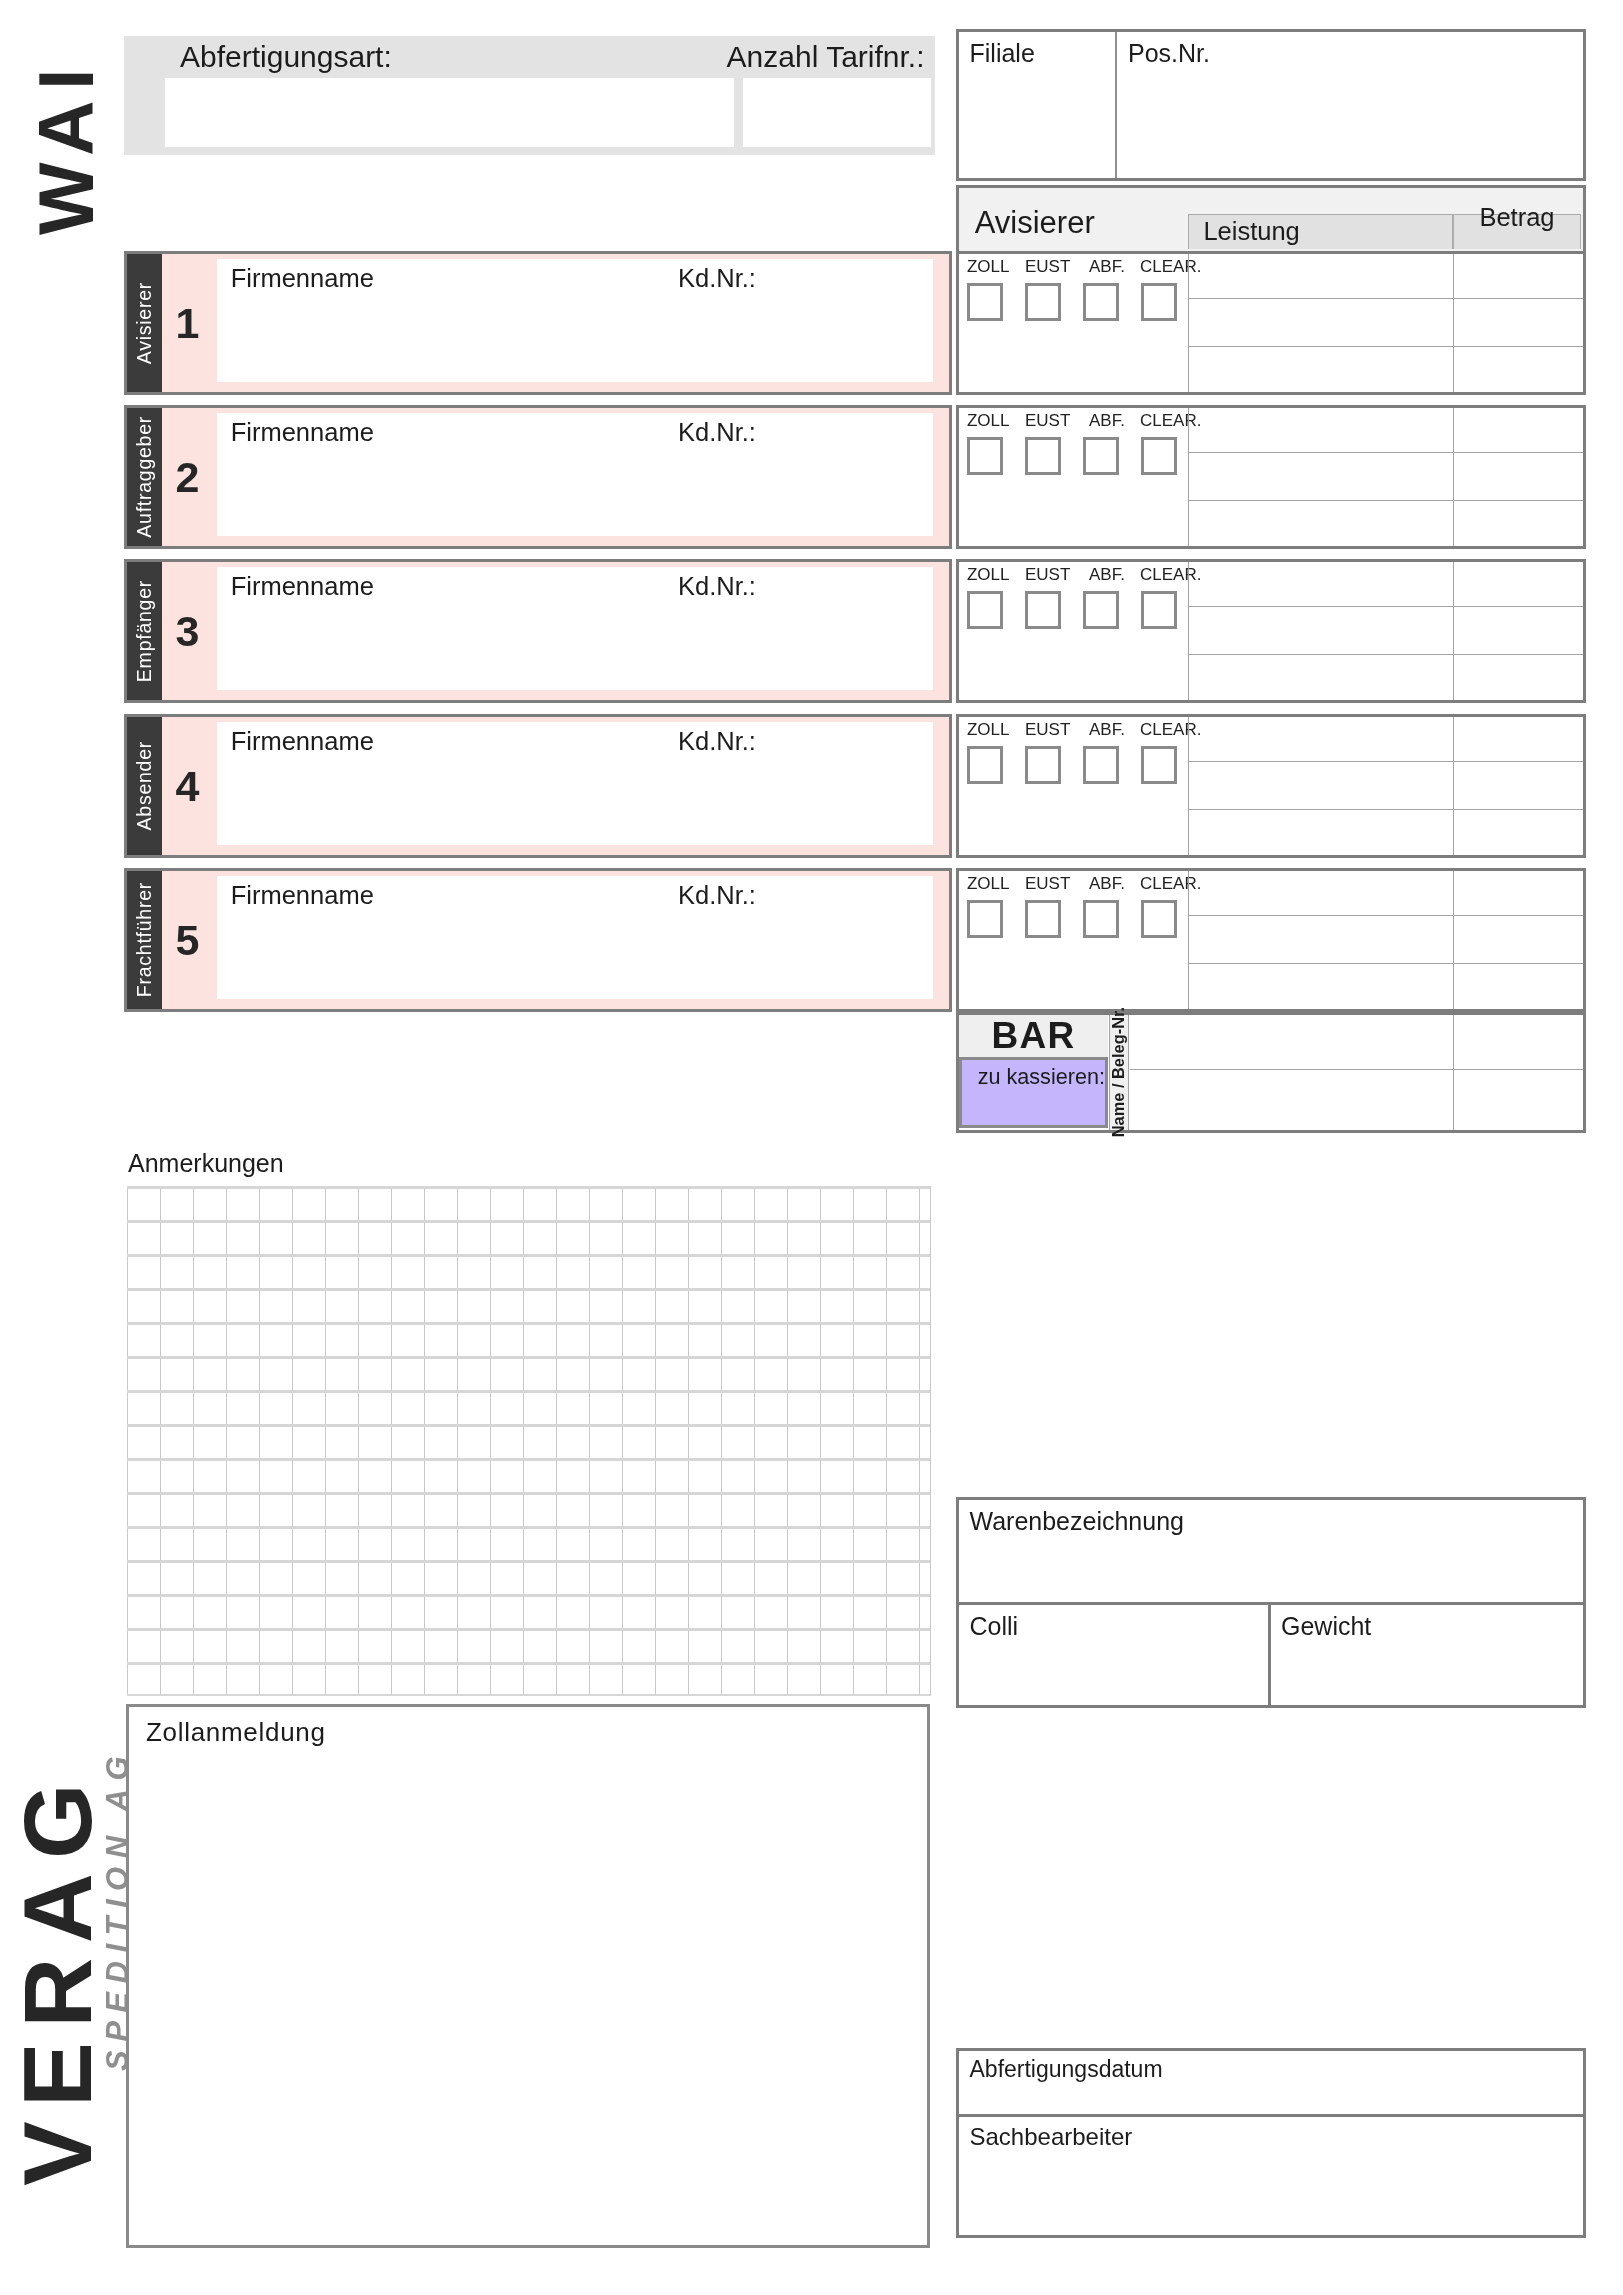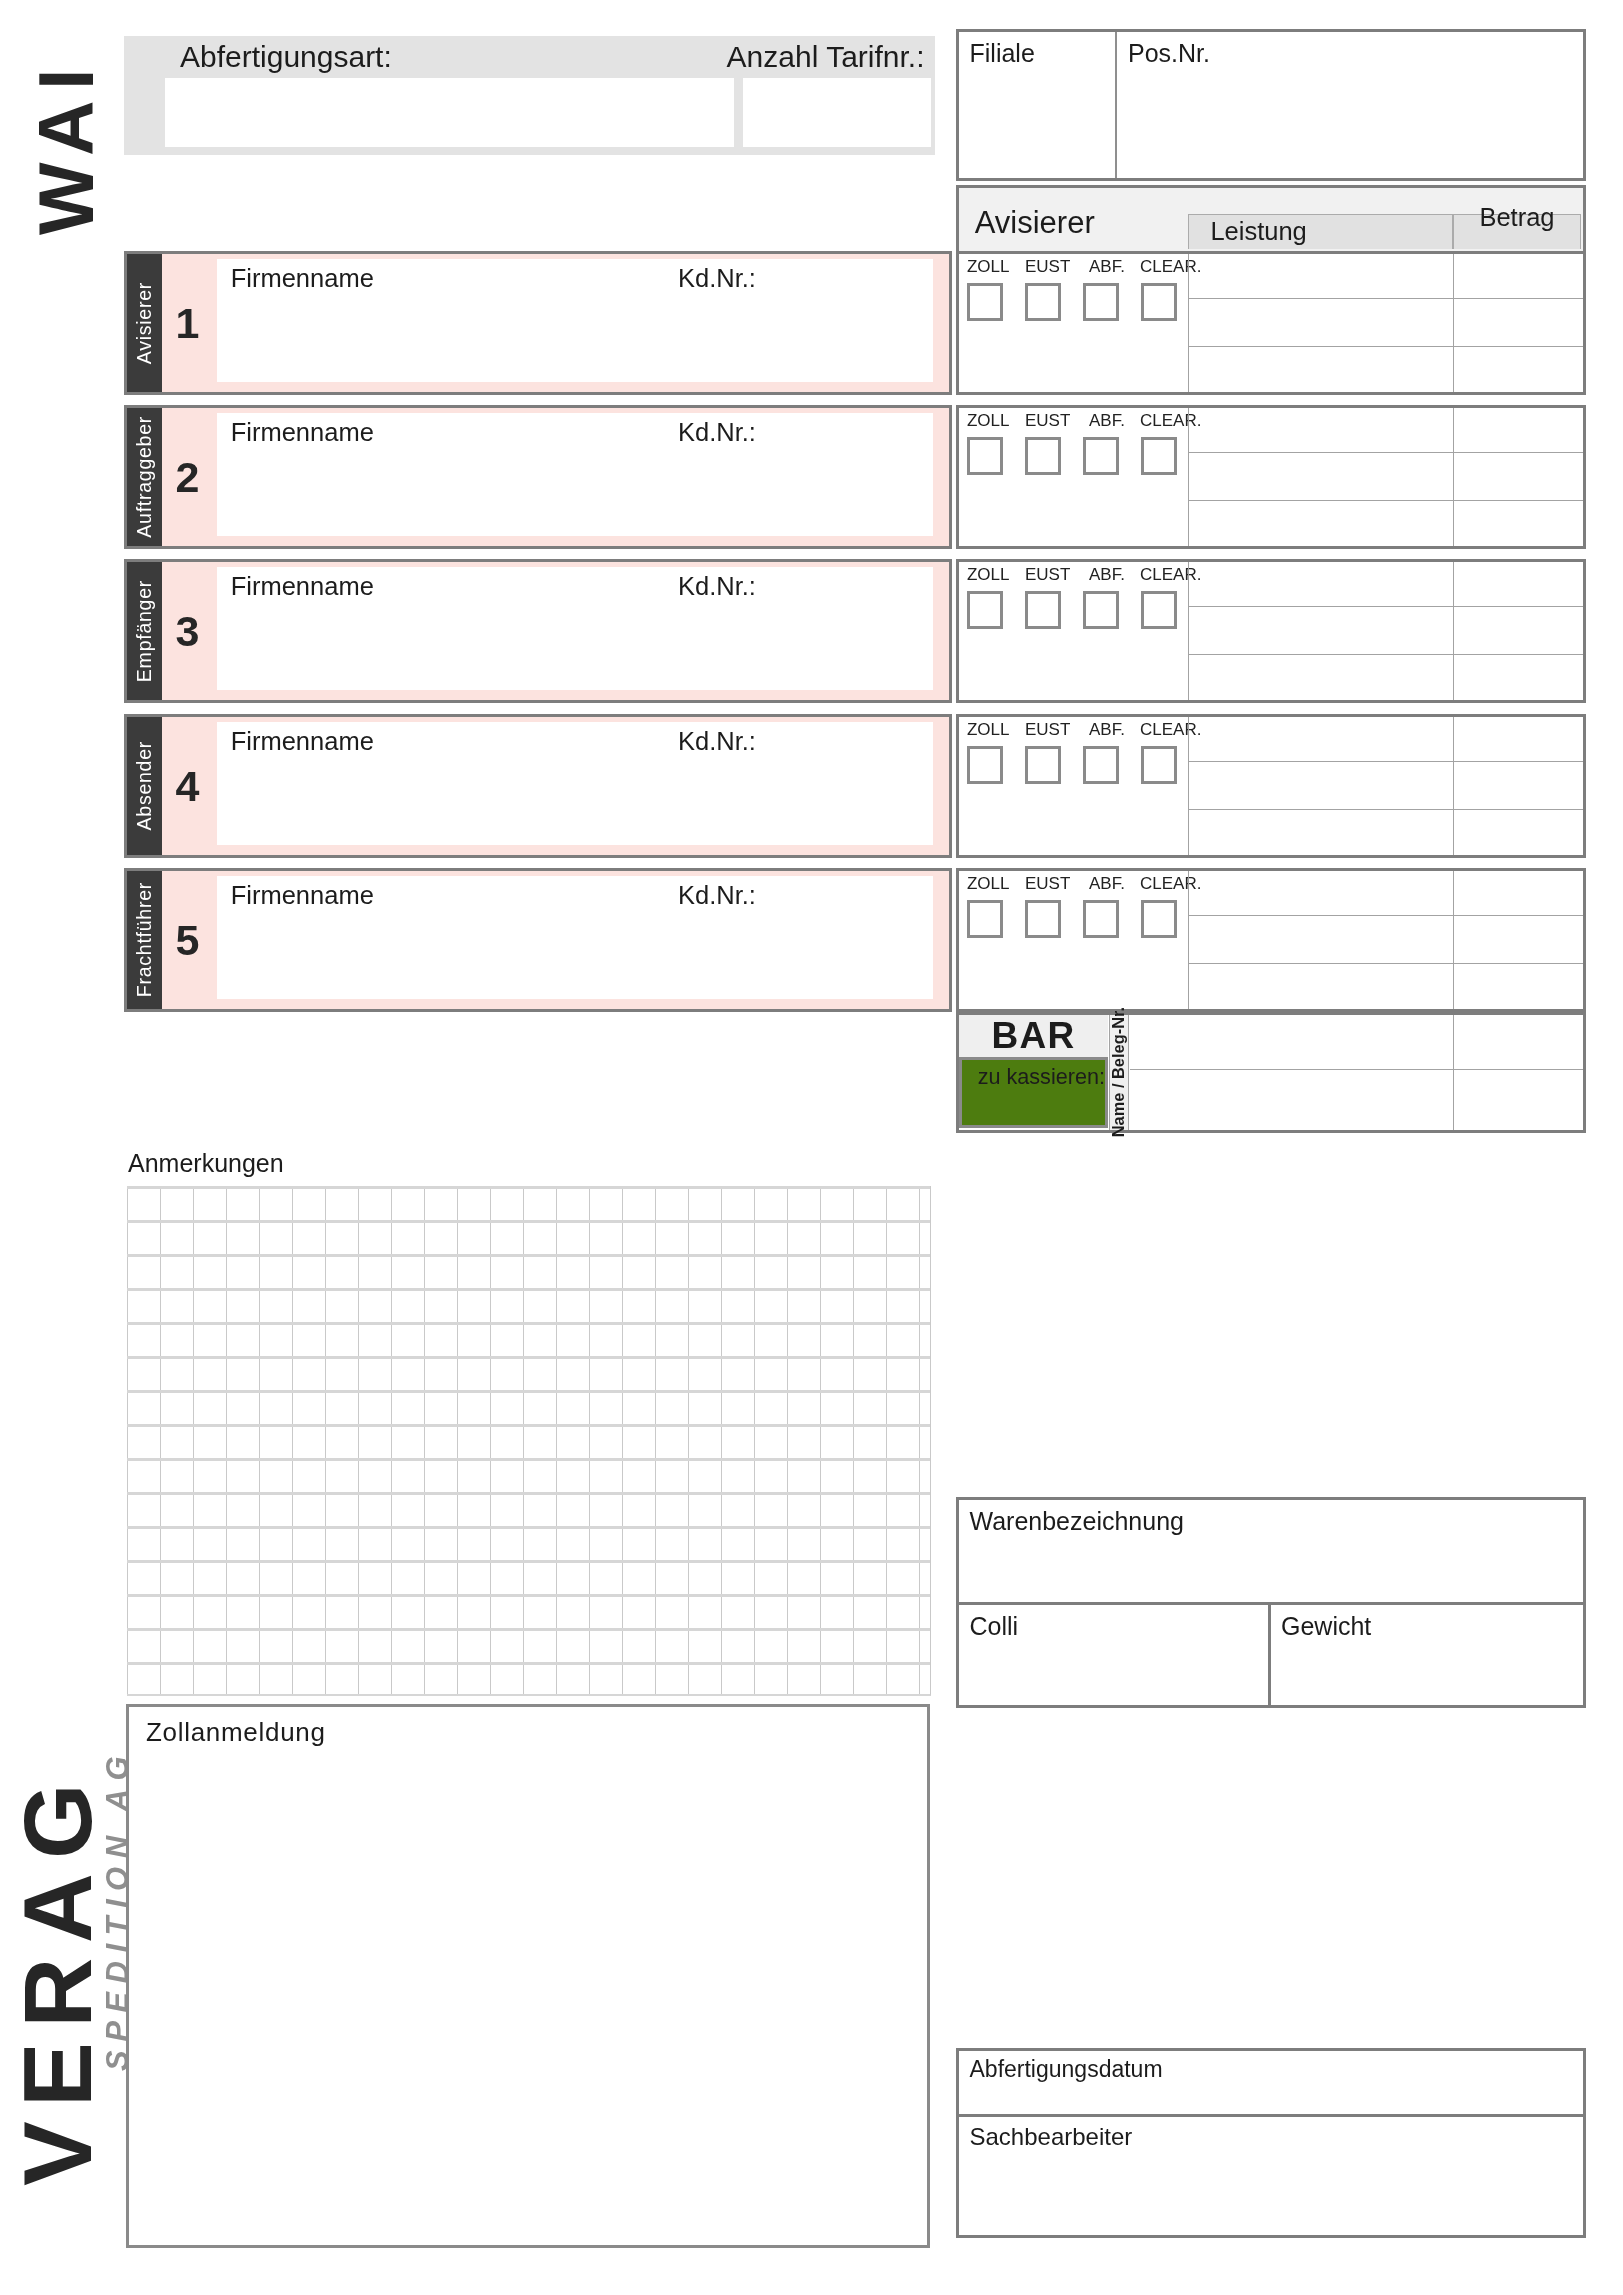--- a/index.html
+++ b/index.html
@@ -27,21 +27,21 @@
   
   .rbox{position:absolute;left:956px;width:630px;border:3.9px solid #7d7d7d;background:#fff;box-sizing:border-box;}
   .filbox{top:29.4px;height:152px;text-decoration:underline;}
   .fil-div{position:absolute;left:156px;top:0;bottom:0;width:2px;background:#8f8f8f;}
 
   .abrhead{top:185px;height:69px;background:#f1f1f1;}
   .abr-title{left:15.7px;top:17px;font-size:31px;}
   .hdr-cell{position:absolute;top:26px;height:35px;background:#e1e1e1;border:1.3px solid #ababab;border-bottom:none;box-sizing:border-box;}
   .hc-leist{left:229px;width:265px;}
   .hc-betr{left:494px;width:128px;display:flex;align-items:flex-end;justify-content:center;}
-  .hc-lbl{position:absolute;left:14.4px;bottom:2.6px;font-size:25.5px;margin-left:7px;}
+  .hc-lbl{position:absolute;left:14.4px;bottom:2.6px;font-size:25.5px;}
   .hc-lbl-c{font-size:25.5px;padding-bottom:17px;}
 
   
   .prow{position:absolute;left:124px;width:828px;height:144px;border:3.9px solid #7d7d7d;
         background:#fce3df;box-sizing:border-box;}
   .role{position:absolute;left:0;top:0;width:35px;height:100%;background:#3b3b3b;
         display:flex;align-items:center;justify-content:center;}
   .role-t{font-size:19.6px;color:#fff;letter-spacing:0.7px;}
   .pnum{position:absolute;left:37px;top:0;width:47px;height:100%;display:flex;align-items:center;justify-content:center;
         font-size:43px;font-weight:700;color:#262626;}
@@ -54,21 +54,21 @@
   .cbl{position:absolute;top:2.6px;font-size:17px;color:#222;}
   .cbx{position:absolute;top:29px;width:36px;height:38px;border:3.3px solid #8a8a8a;background:#fff;box-sizing:border-box;}
   .vdiv{position:absolute;top:0;bottom:0;width:1.3px;background:#a3a3a3;}
   .hdiv{position:absolute;left:229px;right:0;height:1.3px;background:#a3a3a3;}
   .colcells{position:absolute;top:0;bottom:0;background:transparent;}
 
   
   .barbox{top:1012px;height:121px;}
   .bartitle{position:absolute;left:0;top:0;width:149px;height:42px;background:#efefef;
         display:flex;align-items:center;justify-content:center;font-size:37px;font-weight:700;letter-spacing:1.3px;}
-  .zukass{position:absolute;left:0;top:42px;width:149px;height:71px;background:#4d7c0f;
+  .zukass{position:absolute;left:0;top:42px;width:149px;height:71px;background:#c4b5fd;
         border:3.9px solid #8a8a8a;box-sizing:border-box;}
   .zk-lbl{left:15.7px;top:5.2px;font-size:21.6px;}
   .namecol{position:absolute;left:150px;top:0;width:19.6px;height:100%;background:#efefef;
         border-left:1.3px solid #a3a3a3;border-right:1.3px solid #a3a3a3;box-sizing:border-box;
         display:flex;align-items:center;justify-content:center;}
   .nb-t{font-size:16.4px;font-weight:700;color:#1c1c1c;}
   .bar-hdiv{position:absolute;left:171px;right:0;top:54px;height:1.3px;background:#a3a3a3;}
 
   
   .anm-lbl{left:128px;top:1149px;font-size:25px;}

